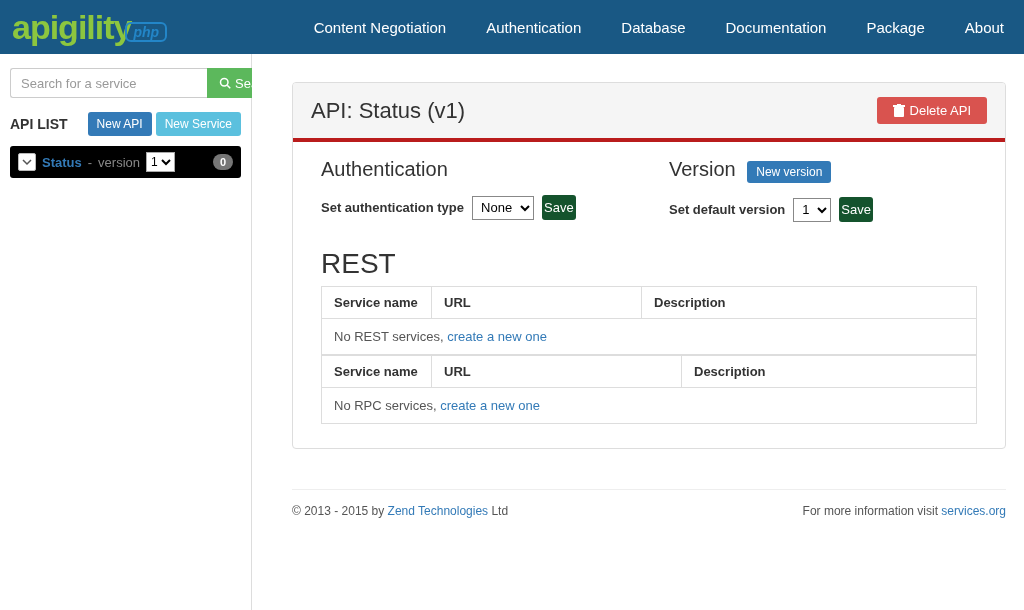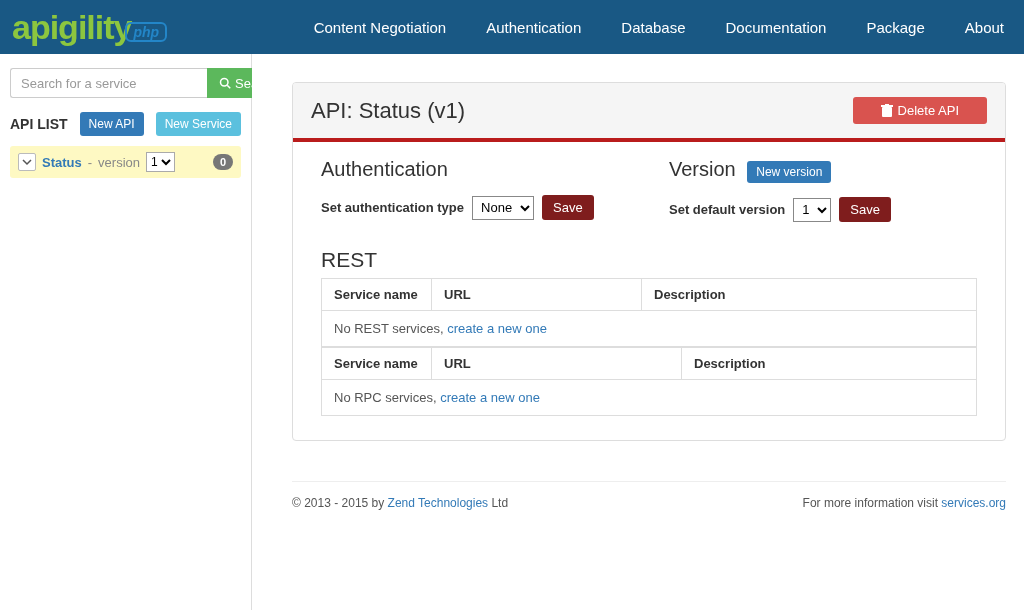--- a/index.html
+++ b/index.html
@@ -14,51 +14,51 @@
 
 .main { display: flex; min-height: 556px; }
 .sidebar { width: 252px; border-right: 1px solid #ddd; background: #fff; padding: 14px 10px; }
 .search-row { display: flex; }
 .search-input { flex: 1; height: 30px; border: 1px solid #ccc; border-right: none; padding: 0 10px; font-size: 13px; border-radius: 3px 0 0 3px; color: #555; }
 .search-input::placeholder { color: #999; }
 .search-btn { background: #5cb85c; border: none; color: #fff; padding: 0 12px; height: 30px; font-size: 13px; border-radius: 0 3px 3px 0; cursor: pointer; display: inline-flex; align-items: center; gap: 4px; }
 .mag { width: 12px; height: 12px; display: inline-block; }
 .mag svg { display: block; }
 
-.list-head { display: flex; align-items: center; margin-top: 14px; gap: 12px; }
+.list-head { display: flex; align-items: center; margin-top: 14px; gap: 4px; }
 .list-head h3 { font-size: 14px; font-weight: 700; color: #333; margin-right: auto; }
 .btn-blue { background: #337ab7; border: none; color: #fff; font-size: 12px; padding: 5px 9px; border-radius: 3px; cursor: pointer; }
 .btn-cyan { background: #5bc0de; border: none; color: #fff; font-size: 12px; padding: 5px 9px; border-radius: 3px; cursor: pointer; }
 
-.api-item { margin-top: 10px; background: #fef9c3; border-radius: 3px; padding: 6px 8px; display: flex; align-items: center; gap: 6px; font-size: 13px; }
+.api-item { margin-top: 10px; background: #000000; border-radius: 3px; padding: 6px 8px; display: flex; align-items: center; gap: 6px; font-size: 13px; }
 .chev-btn { width: 18px; height: 18px; background: #fff; border: 1px solid #bbb; border-radius: 2px; display: inline-flex; align-items: center; justify-content: center; cursor: pointer; }
 .api-name { color: #337ab7; font-weight: 600; }
 .api-sep { color: #888; }
 .ver-select { height: 20px; font-size: 12px; border: 1px solid #aaa; background: #fff; }
 .badge { background: #777; color: #fff; font-size: 11px; font-weight: 700; padding: 2px 7px; border-radius: 9px; margin-left: auto; }
 
 .content { flex: 1; padding: 28px 18px 10px 40px; background: #fff; display: flex; flex-direction: column; }
 .panel { border: 1px solid #ddd; border-radius: 4px; overflow: hidden; }
 .panel-head { background: #f5f5f5; border-bottom: 4px solid #b91c1c; padding: 14px 18px; display: flex; align-items: center; }
 .panel-head h1 { font-size: 22px; font-weight: 400; color: #333; }
-.btn-danger { margin-left: auto; background: #d9534f; color: #fff; border: none; border-radius: 3px; padding: 6px 28px; font-size: 13px; cursor: pointer; display: inline-flex; align-items: center; gap: 5px; }
+.btn-danger { margin-left: auto; background: #d9534f; color: #fff; border: none; border-radius: 3px; padding: 6px 16px; font-size: 13px; cursor: pointer; display: inline-flex; align-items: center; gap: 5px; }
 .trash { width: 12px; height: 13px; display: inline-block; }
 
 .panel-body { padding: 16px 28px 24px; }
 .two-col { display: flex; gap: 40px; }
 .col { flex: 1; }
 .col h2 { font-size: 20px; font-weight: 400; color: #333; margin-bottom: 14px; }
 .col h2 .btn-sm { margin-left: 6px; }
 .form-row { display: flex; align-items: center; gap: 8px; font-size: 13px; margin-top: 2px; }
 .form-row label { font-weight: 700; color: #333; }
 .form-row select { height: 24px; border: 1px solid #888; background: #fff; font-size: 13px; padding: 0 4px; }
-.btn-success { background: #7f1d1d; color: #fff; border: none; border-radius: 3px; padding: 5px 11px; font-size: 13px; cursor: pointer; }
+.btn-success { background: #14532d; color: #fff; border: none; border-radius: 3px; padding: 5px 2px; font-size: 13px; cursor: pointer; }
 .btn-sm { background: #337ab7; color: #fff; border: none; border-radius: 3px; padding: 4px 9px; font-size: 12px; cursor: pointer; }
 
-.section-title { font-size: 21px; font-weight: 400; color: #333; margin-top: 26px; margin-bottom: 6px; }
+.section-title { font-size: 28px; font-weight: 400; color: #333; margin-top: 26px; margin-bottom: 6px; }
 .tbl { width: 100%; border: 1px solid #ddd; border-collapse: collapse; font-size: 13px; }
 .tbl th { text-align: left; font-weight: 700; padding: 8px 12px; border: 1px solid #ddd; background: #fff; color: #333; }
 .tbl td { padding: 10px 12px; border: 1px solid #ddd; color: #555; }
 .link { color: #337ab7; cursor: pointer; }
 
 .footer { border-top: 1px solid #eee; margin-top: 40px; padding-top: 14px; display: flex; font-size: 12px; color: #555; }
 .footer .right { margin-left: auto; }
 </style>
 </head>
 <body>

